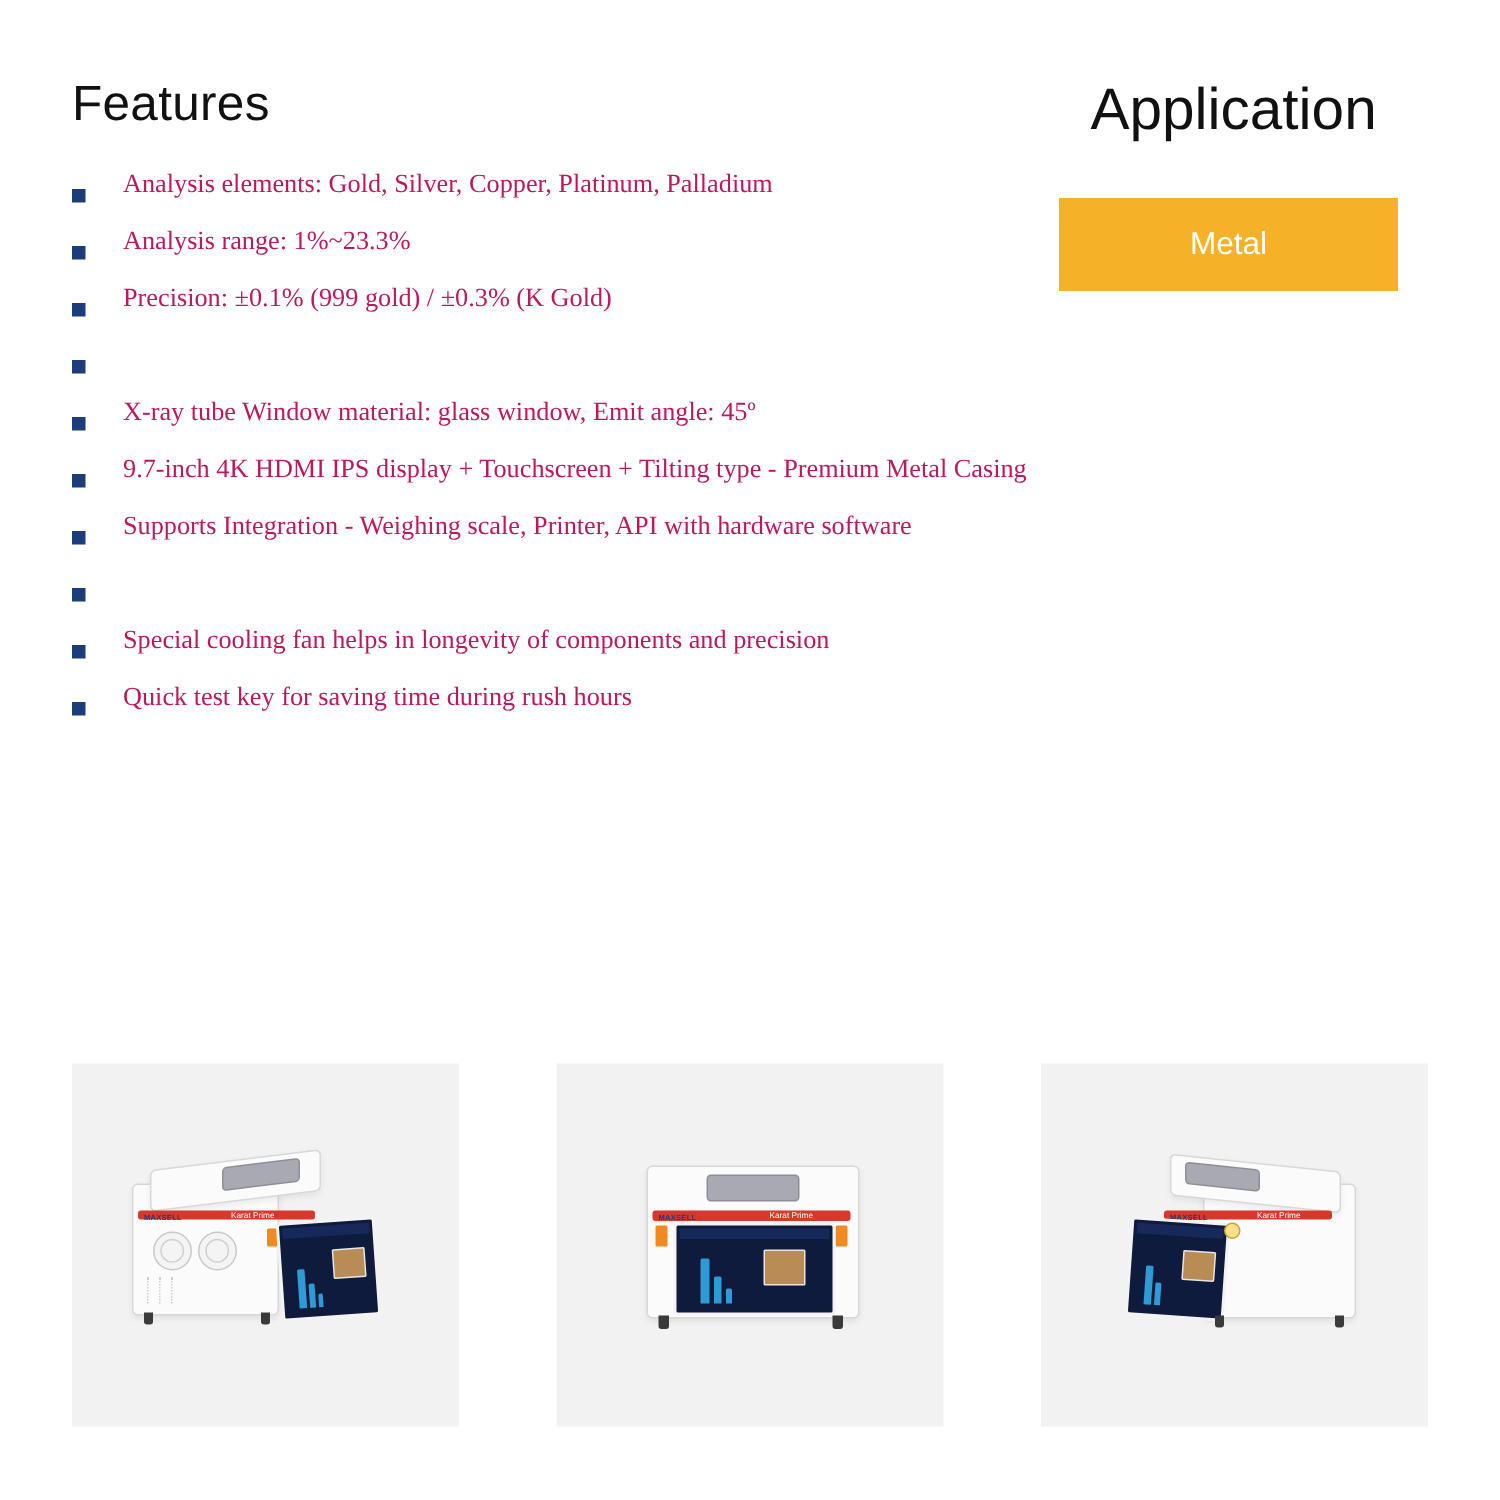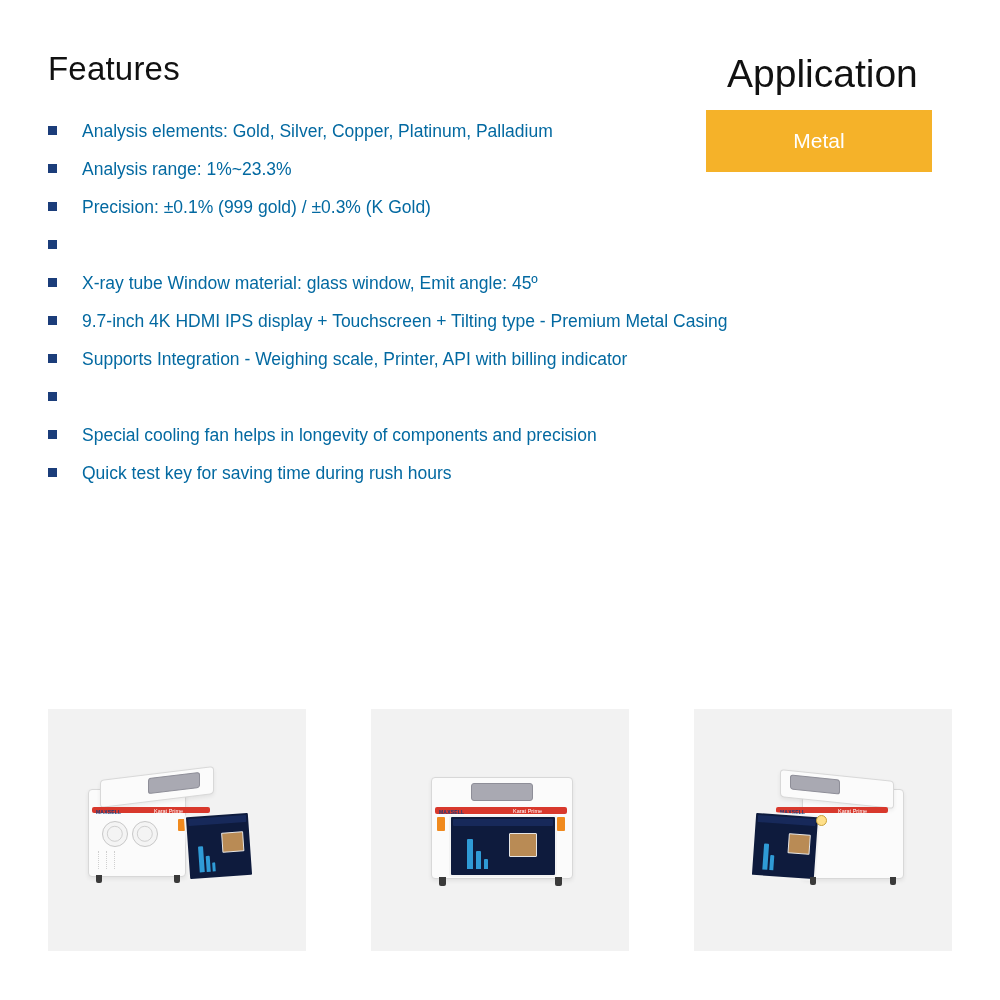--- a/index.html
+++ b/index.html
@@ -32,21 +32,21 @@
     top: 52px;
     font-size: 39px;
     font-weight: 400;
     color: #111111;
     margin-left: 31px;
   }
 
   .app-chip {
     position: absolute;
     left: 706px;
-    top: 110px;
+    top: 132px;
     width: 226px;
     height: 62px;
     background: #f5b229;
     display: flex;
     align-items: center;
     justify-content: center;
     color: #ffffff;
     font-size: 21px;
   }
 
@@ -58,23 +58,23 @@
     list-style: none;
     margin: 0;
     padding: 0;
   }
   .feature-item {
     position: relative;
     padding-left: 34px;
     font-size: 17.5px;
     line-height: 20px;
     height: 38px;
-    color: #0369a1;
+    color: #be185d;
     display: flex;
-    align-items: center;
+    font-family: Liberation Serif, serif;
   }
   .bullet {
     position: absolute;
     left: 0px;
     top: 14px;
     width: 9px;
     height: 9px;
     background: #1b3d7a;
   }
 
@@ -228,21 +228,21 @@
   <li class="feature-item">
     <span class="bullet"></span>
     <span>X-ray tube Window material: glass window, Emit angle: 45º</span>
   </li>
   <li class="feature-item">
     <span class="bullet"></span>
     <span>9.7-inch 4K HDMI IPS display + Touchscreen + Tilting type - Premium Metal Casing</span>
   </li>
   <li class="feature-item">
     <span class="bullet"></span>
-    <span>Supports Integration - Weighing scale, Printer, API with billing indicator</span>
+    <span>Supports Integration - Weighing scale, Printer, API with hardware software</span>
   </li>
   <li class="feature-item">
     <span class="bullet"></span>
   </li>
   <li class="feature-item">
     <span class="bullet"></span>
     <span>Special cooling fan helps in longevity of components and precision</span>
   </li>
   <li class="feature-item">
     <span class="bullet"></span>

